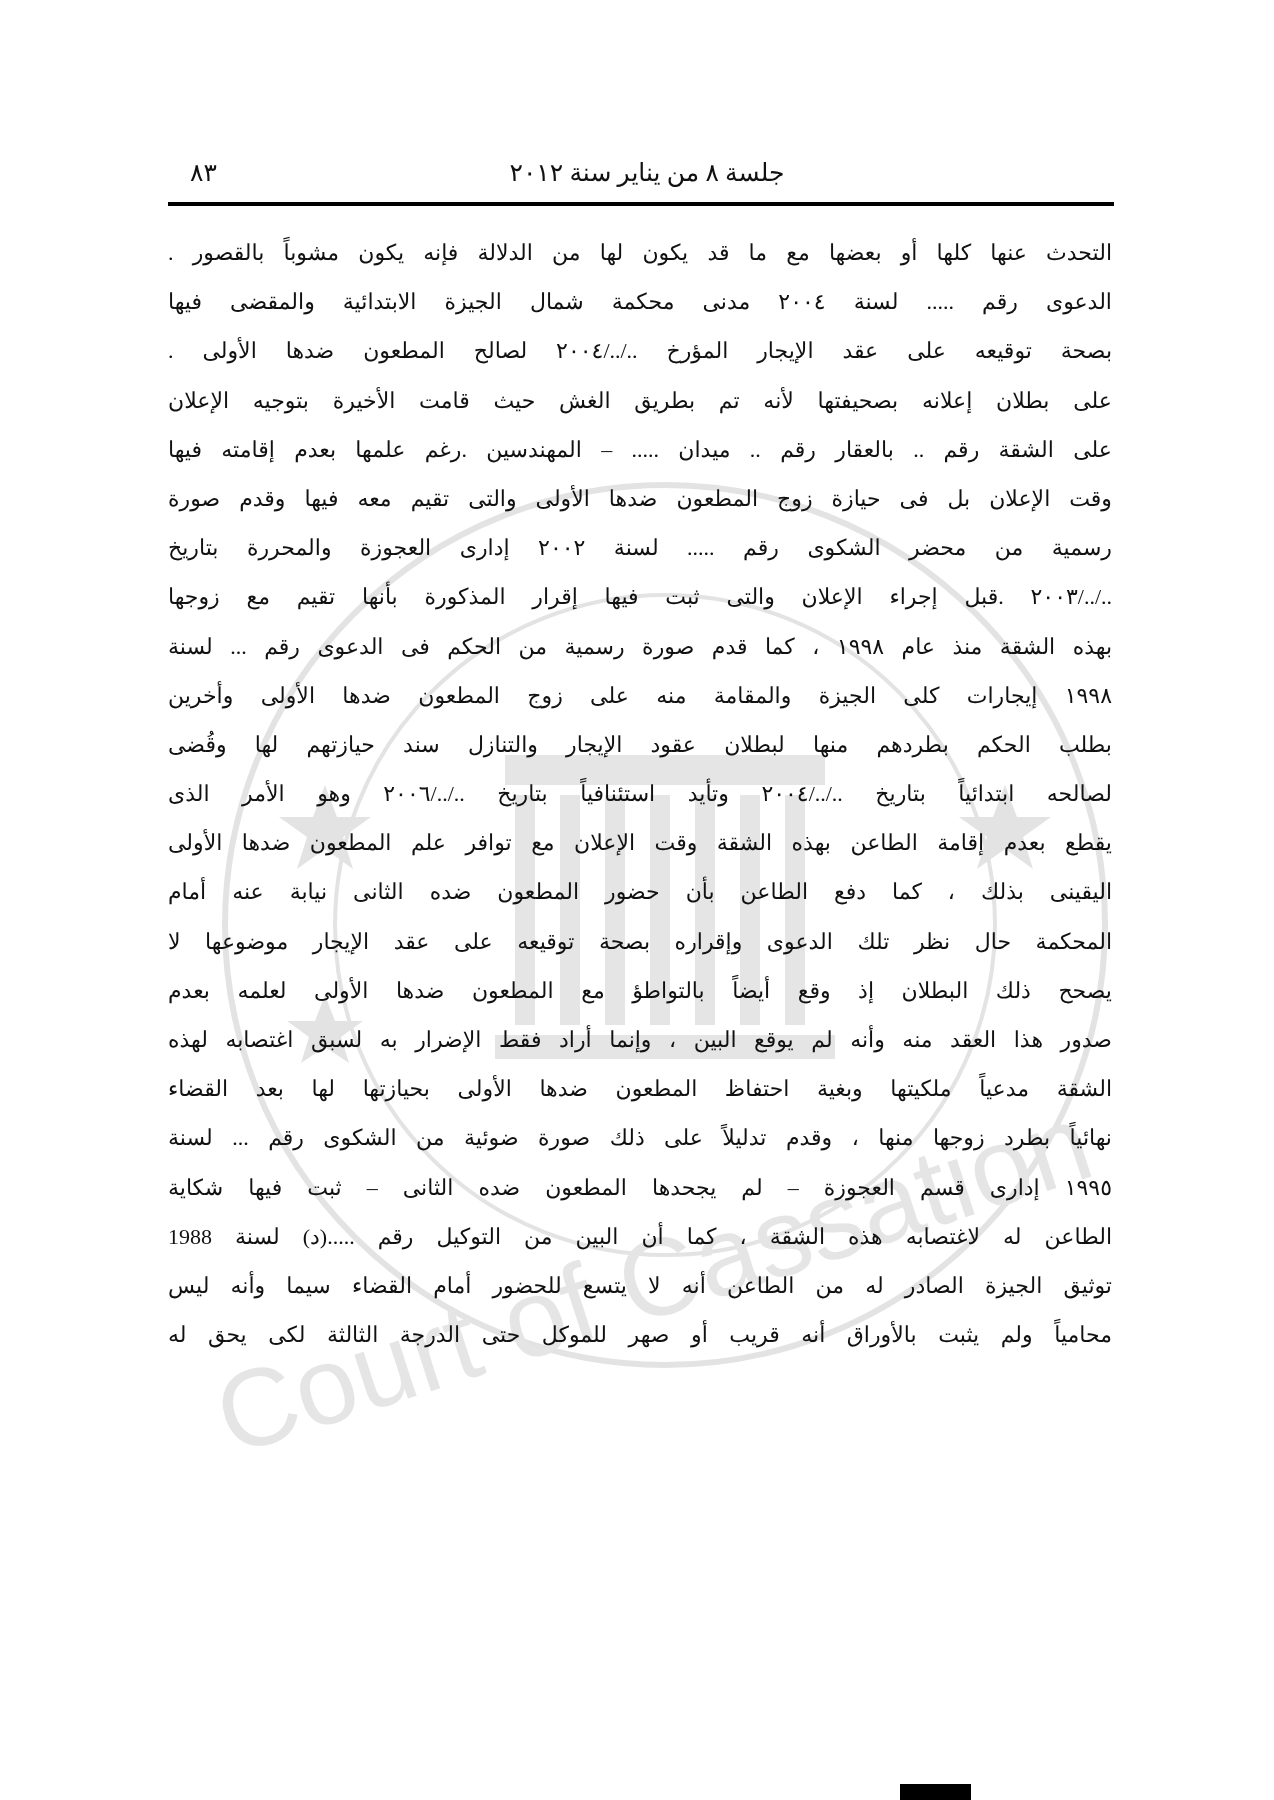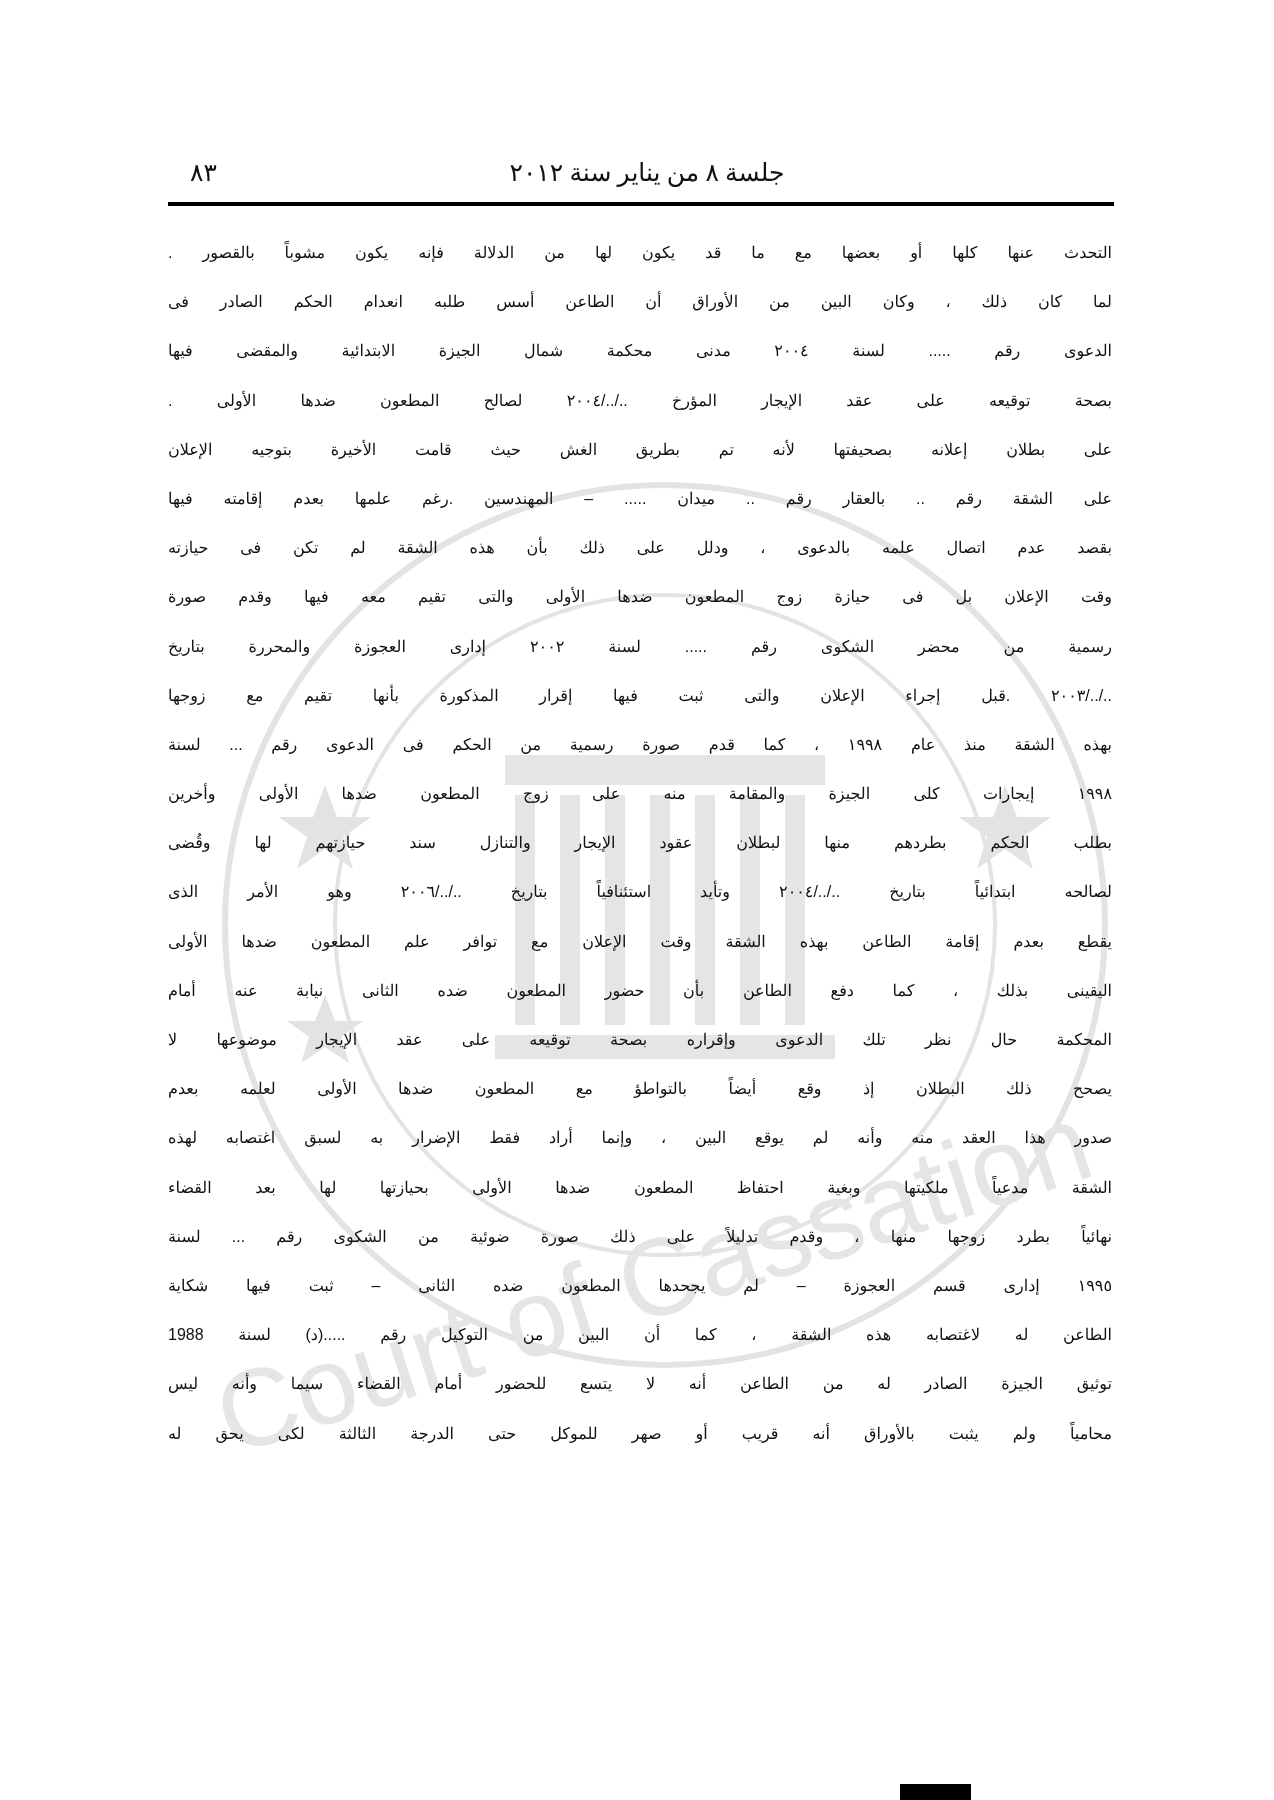--- a/index.html
+++ b/index.html
@@ -4,21 +4,21 @@
 <style>
   html, body { margin:0; padding:0; background:#ffffff; }
   body { width:1274px; height:1800px; position:relative; overflow:hidden;
          font-family:"DejaVu Sans", "Liberation Sans", sans-serif; color:#111; }
   .watermark { position:absolute; left:175px; top:455px; width:980px; height:1000px; pointer-events:none; opacity:0.16; }
   .header { position:absolute; left:168px; top:150px; width:942px; height:40px; direction:rtl; }
   .header-title { position:absolute; right:0; left:16px; text-align:center; top:8px; font-size:25px; font-family:"Liberation Serif","DejaVu Serif",serif; }
   .page-number { position:absolute; left:8px; top:8px; font-size:25px; font-family:"Liberation Serif","DejaVu Serif",serif; direction:rtl;margin-left:14px; }
   .header-rule { position:absolute; left:168px; top:202px; width:946px; height:4px; background:#000; }
   .body-text { position:absolute; left:168px; top:228px; width:944px; direction:rtl; }
-  .line { height:49.2px; line-height:49.2px; font-size:16px; text-align:justify; text-align-last:justify; white-space:nowrap; overflow:hidden; font-family:Liberation Sans, sans-serif; }
+  .line { height:49.2px; line-height:49.2px; font-size:22px; text-align:justify; text-align-last:justify; white-space:nowrap; overflow:hidden; font-family:Liberation Serif, serif; }
   .footer-bar { position:absolute; left:900px; top:1784px; width:71px; height:16px; background:#000; }
 </style>
 </head>
 <body>
 
 <svg class="watermark" viewBox="0 0 980 1000" xmlns="http://www.w3.org/2000/svg">
   <g fill="none" stroke="#555" stroke-width="6">
     <circle cx="490" cy="470" r="440"></circle>
     <circle cx="490" cy="470" r="330" stroke-width="4"></circle>
   </g>
@@ -42,26 +42,24 @@
 </svg>
 
 <div class="header">
   <div class="header-title">جلسة ٨ من يناير سنة ٢٠١٢</div>
   <div class="page-number">٨٣</div>
 </div>
 <div class="header-rule"></div>
 
 <div class="body-text">
   <div class="line">التحدث عنها كلها أو بعضها مع ما قد يكون لها من الدلالة فإنه يكون مشوباً بالقصور .</div>
-  <div class="line">لما كان ذلك ، وكان البين من الأوراق أن الطاعن أسس طلبه انعدام الحكم الصادر فى</div>
   <div class="line">الدعوى رقم ..... لسنة ٢٠٠٤ مدنى محكمة شمال الجيزة الابتدائية والمقضى فيها</div>
   <div class="line">بصحة توقيعه على عقد الإيجار المؤرخ ../../٢٠٠٤ لصالح المطعون ضدها الأولى .</div>
   <div class="line">على بطلان إعلانه بصحيفتها لأنه تم بطريق الغش حيث قامت الأخيرة بتوجيه الإعلان</div>
   <div class="line">على الشقة رقم .. بالعقار رقم .. ميدان ..... – المهندسين .رغم علمها بعدم إقامته فيها</div>
-  <div class="line">بقصد عدم اتصال علمه بالدعوى ، ودلل على ذلك بأن هذه الشقة لم تكن فى حيازته</div>
   <div class="line">وقت الإعلان بل فى حيازة زوج المطعون ضدها الأولى والتى تقيم معه فيها وقدم صورة</div>
   <div class="line">رسمية من محضر الشكوى رقم ..... لسنة ٢٠٠٢ إدارى العجوزة والمحررة بتاريخ</div>
   <div class="line">../../٢٠٠٣ .قبل إجراء الإعلان والتى ثبت فيها إقرار المذكورة بأنها تقيم مع زوجها</div>
   <div class="line">بهذه الشقة منذ عام ١٩٩٨ ، كما قدم صورة رسمية من الحكم فى الدعوى رقم ... لسنة</div>
   <div class="line">١٩٩٨ إيجارات كلى الجيزة والمقامة منه على زوج المطعون ضدها الأولى وأخرين</div>
   <div class="line">بطلب الحكم بطردهم منها لبطلان عقود الإيجار والتنازل سند حيازتهم لها وقُضى</div>
   <div class="line">لصالحه ابتدائياً بتاريخ ../../٢٠٠٤ وتأيد استئنافياً بتاريخ ../../٢٠٠٦ وهو الأمر الذى</div>
   <div class="line">يقطع بعدم إقامة الطاعن بهذه الشقة وقت الإعلان مع توافر علم المطعون ضدها الأولى</div>
   <div class="line">اليقينى بذلك ، كما دفع الطاعن بأن حضور المطعون ضده الثانى نيابة عنه أمام</div>
   <div class="line">المحكمة حال نظر تلك الدعوى وإقراره بصحة توقيعه على عقد الإيجار موضوعها لا</div>

